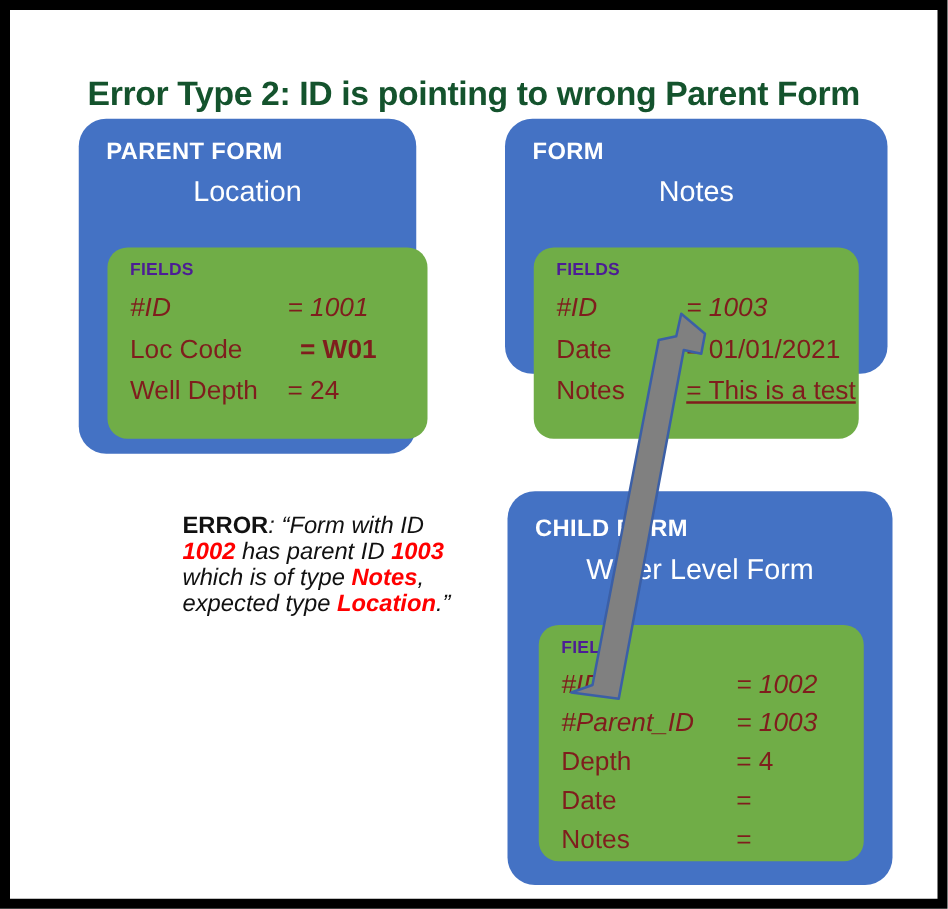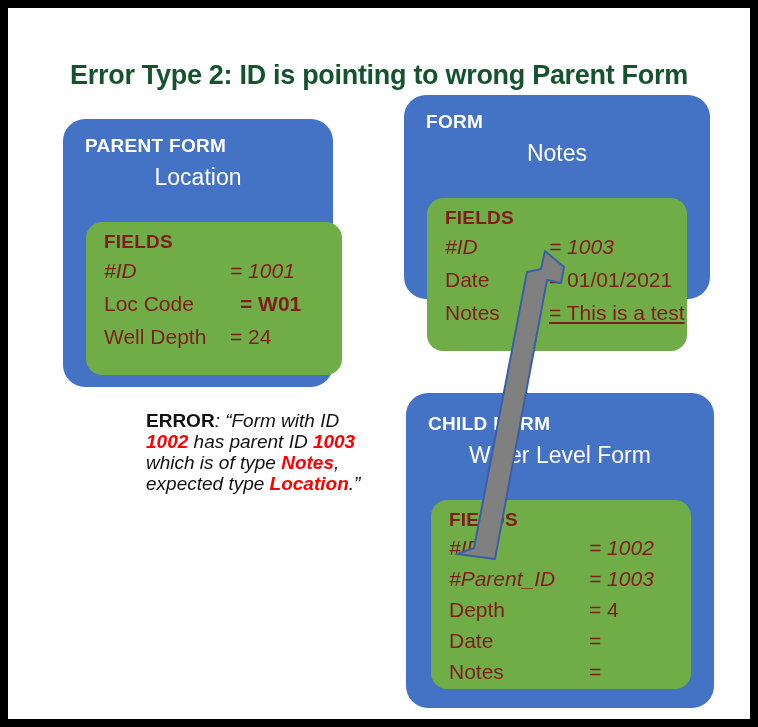--- a/index.html
+++ b/index.html
@@ -64,23 +64,23 @@
   .fields-box {
     position: absolute;
     background: #70AD47;
     border-radius: 16px;
     box-sizing: border-box;
   }
   .fields-title {
     position: absolute;
     left: 18px;
     top: 9px;
-    font-size: 19px;
-    font-weight: bold;
-    color: #7f1d1d;
+    font-size: 14px;
+    font-weight: bold;
+    color: #4c1d95;
     letter-spacing: 0.2px;
   }
   .field-row {
     position: absolute;
     left: 18px;
     font-size: 21px;
     color: #7f1d1d;
     white-space: nowrap;
   }
   .field-row .fname {
@@ -126,21 +126,21 @@
     pointer-events: none;
   }
 </style>
 </head>
 <body>
 
 <div id="canvas">
 
   <div class="slide-title">Error Type 2: ID is pointing to wrong Parent Form</div>
 
-  <div class="form-card" style="left:55px; top:87px; width:270px; height:268px;margin-top:24px;">
+  <div class="form-card" style="left:55px; top:87px; width:270px; height:268px;">
     <div class="card-kind" style="top:16px;">PARENT FORM</div>
     <div class="card-name" style="top:45px;">Location</div>
 
     <div class="fields-box" style="left:23px; top:103px; width:256px; height:153px;">
       <div class="fields-title">FIELDS</div>
 
       <div class="field-row italic" style="top:37px;">
         <span class="fname">#ID</span>
         <span class="fval" style="left:126px;">= 1001</span>
       </div>

